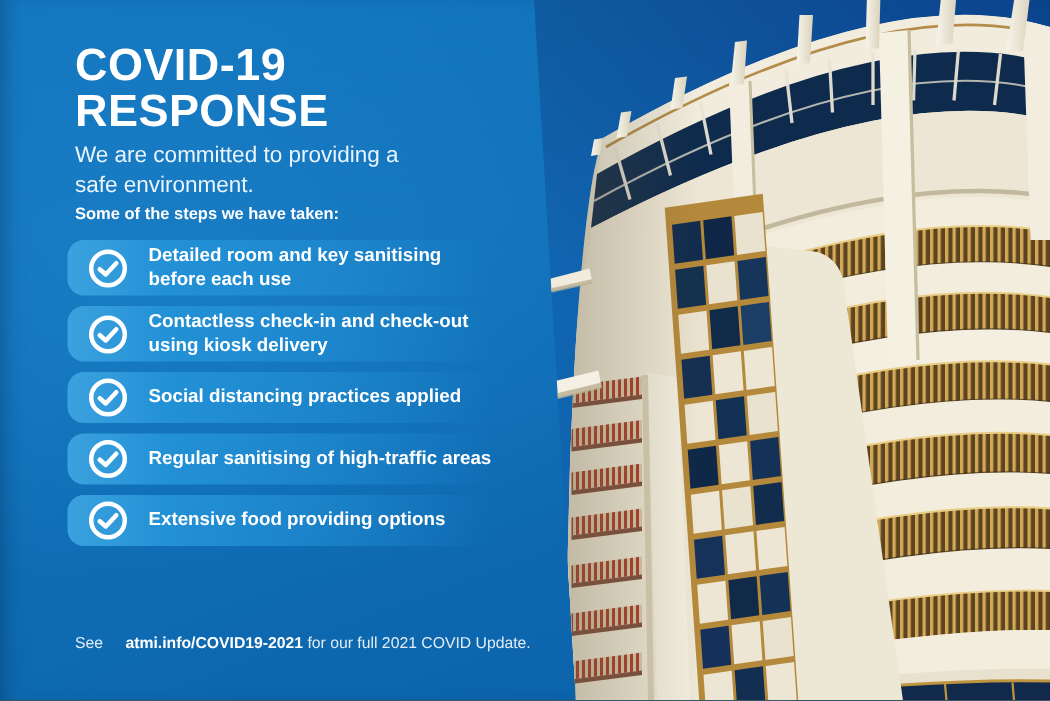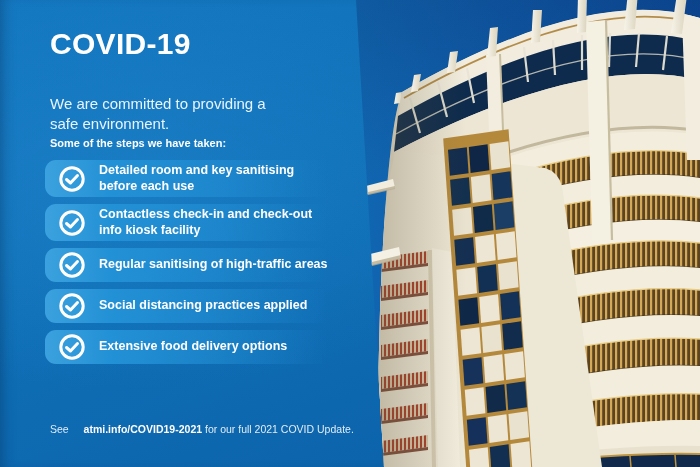--- a/index.html
+++ b/index.html
@@ -225,20 +225,21 @@
         <path d="M24,193 L55,186 L55,189 L24,196 Z" fill="#B9AE92" opacity=".8"></path>
         <path d="M26,255 L59,247 L61,258 L28,266 Z" fill="#F4F0E3"></path>
         <path d="M28,263 L61,255 L61,259 L28,267 Z" fill="#B9AE92" opacity=".8"></path>
       </g>
     </g>
   </svg>
 
   <div class="content">
     <h1 class="title" style="margin:0">
       <span>COVID-19</span><br>
+      <span>RESPONSE</span>
     </h1>
 
     <div class="subtitle">We are committed to providing a
 safe environment.</div>
 
     <div class="steps-heading">Some of the steps we have taken:</div>
 
     <div class="steps">
       <div class="pill">
         <svg class="ck" viewBox="0 0 28 28">
@@ -247,42 +248,42 @@
           </svg>
         <span class="txt">Detailed room and key sanitising
 before each use</span>
       </div>
       <div class="pill">
         <svg class="ck" viewBox="0 0 28 28">
             <circle cx="14" cy="14" r="11.2" fill="none" stroke="#fff" stroke-width="3"></circle>
             <path d="M8.5,14.5 L12.5,18 L19.5,10.5" fill="none" stroke="#fff" stroke-width="3" stroke-linecap="round" stroke-linejoin="round"></path>
           </svg>
         <span class="txt">Contactless check-in and check-out
-info kiosk facility</span>
+using kiosk delivery</span>
+      </div>
+      <div class="pill">
+        <svg class="ck" viewBox="0 0 28 28">
+            <circle cx="14" cy="14" r="11.2" fill="none" stroke="#fff" stroke-width="3"></circle>
+            <path d="M8.5,14.5 L12.5,18 L19.5,10.5" fill="none" stroke="#fff" stroke-width="3" stroke-linecap="round" stroke-linejoin="round"></path>
+          </svg>
+        <span class="txt">Social distancing practices applied</span>
       </div>
       <div class="pill">
         <svg class="ck" viewBox="0 0 28 28">
             <circle cx="14" cy="14" r="11.2" fill="none" stroke="#fff" stroke-width="3"></circle>
             <path d="M8.5,14.5 L12.5,18 L19.5,10.5" fill="none" stroke="#fff" stroke-width="3" stroke-linecap="round" stroke-linejoin="round"></path>
           </svg>
         <span class="txt">Regular sanitising of high-traffic areas</span>
       </div>
       <div class="pill">
         <svg class="ck" viewBox="0 0 28 28">
             <circle cx="14" cy="14" r="11.2" fill="none" stroke="#fff" stroke-width="3"></circle>
             <path d="M8.5,14.5 L12.5,18 L19.5,10.5" fill="none" stroke="#fff" stroke-width="3" stroke-linecap="round" stroke-linejoin="round"></path>
           </svg>
-        <span class="txt">Social distancing practices applied</span>
-      </div>
-      <div class="pill">
-        <svg class="ck" viewBox="0 0 28 28">
-            <circle cx="14" cy="14" r="11.2" fill="none" stroke="#fff" stroke-width="3"></circle>
-            <path d="M8.5,14.5 L12.5,18 L19.5,10.5" fill="none" stroke="#fff" stroke-width="3" stroke-linecap="round" stroke-linejoin="round"></path>
-          </svg>
-        <span class="txt">Extensive food delivery options</span>
+        <span class="txt">Extensive food providing options</span>
       </div>
     </div>
 
     <div class="footer">
       <span>See </span><b>atmi.info/COVID19-2021</b><span> for our full 2021 COVID Update.</span>
     </div>
   </div>
 </div>
 
 </body></html>

